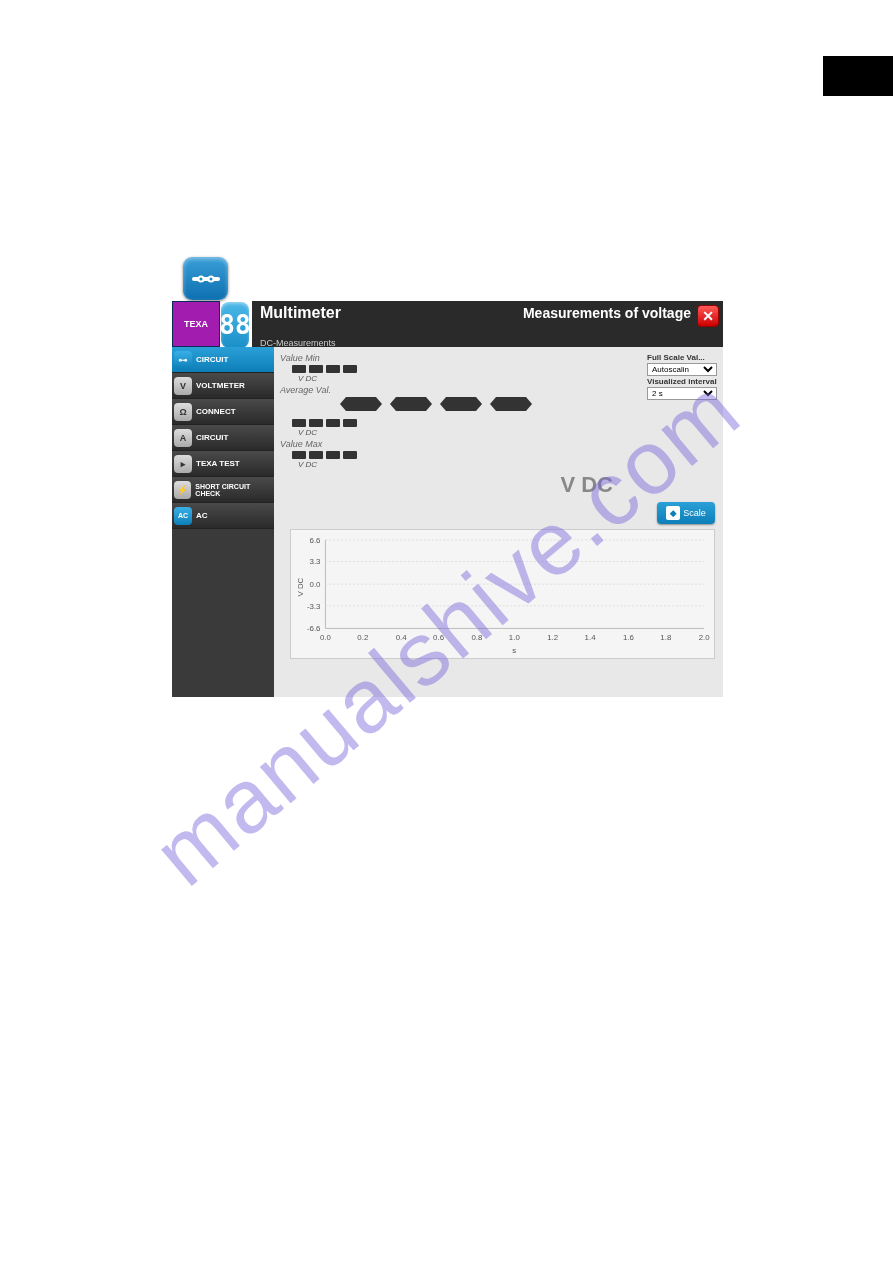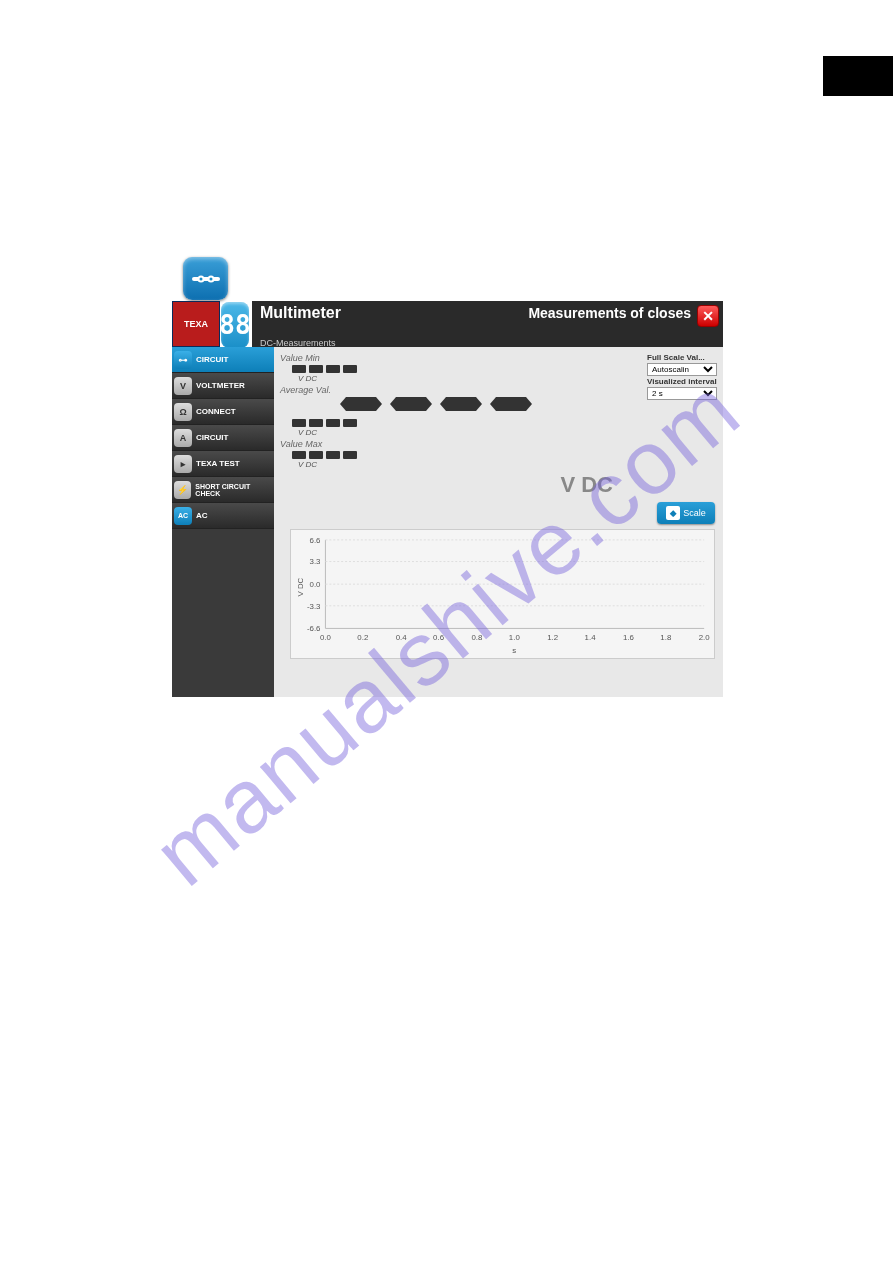--- a/index.html
+++ b/index.html
@@ -8,21 +8,21 @@
   .top-black { position: absolute; top: 56px; right: 0; width: 70px; height: 40px; background: #000; }
   
   .watermark { position: absolute; top: 50%; left: 50%; transform: translate(-50%, -50%) rotate(-40deg); font-size: 90px; font-weight: 400; color: rgba(120, 100, 220, 0.45); pointer-events: none; z-index: 100; letter-spacing: 2px; }
   
   .icon-block { position: absolute; top: 257px; left: 183px; width: 45px; height: 43px; background: linear-gradient(#3a9fd8, #0d6fb0); border-radius: 9px; box-shadow: inset 0 2px 4px rgba(255,255,255,0.4), 0 1px 3px rgba(0,0,0,0.5); display:flex; align-items:center; justify-content:center; }
   .icon-block svg { width: 28px; height: 14px; }
   
   .app { position: absolute; top: 301px; left: 172px; width: 551px; height: 410px; font-size: 10px; }
   
   .header-row { display: flex; height: 46px; }
-  .logo-texa { width: 48px; height: 46px; background: #b91c1c; color: #fff; display:flex; align-items:center; justify-content:center; font-size: 9px; font-weight: bold; border: 1px solid #0a2a5a; }
+  .logo-texa { width: 48px; height: 46px; background: #a21caf; color: #fff; display:flex; align-items:center; justify-content:center; font-size: 9px; font-weight: bold; border: 1px solid #0a2a5a; }
   .logo-88 { width: 28px; height: 46px; background: linear-gradient(#4db8e8, #1a8fc8); border-radius: 8px; margin: 1px 3px 1px 1px; display:flex; align-items:center; justify-content:center; color:#fff; font-family: monospace; font-size: 26px; font-weight:bold; box-shadow: inset 0 2px 3px rgba(255,255,255,0.4); }
   .title-bar { flex: 1; background: #2a2a2a; color: #fff; padding: 3px 8px; position: relative; }
   .title-main { font-size: 16px; font-weight: bold; }
   .title-sub { font-size: 9px; color: #ccc; margin-top: 16px; }
   .title-right { position: absolute; right: 32px; top: 4px; font-size: 14px; font-weight: bold; }
   .close-x { position: absolute; right: 4px; top: 4px; width: 22px; height: 22px; background: linear-gradient(#ff5a5a, #cc0000); border-radius: 4px; color:#fff; display:flex; align-items:center; justify-content:center; font-weight:bold; font-size:14px; border:1px solid #990000; cursor:pointer; }
   
   .main-row { display: flex; height: 350px; }
   .sidebar { width: 102px; background: #3a3a3a; }
   .side-item { display:flex; align-items:center; height: 26px; background: linear-gradient(#4a4a4a, #2a2a2a); color:#fff; font-size: 8px; font-weight:bold; padding-left: 2px; border-bottom: 1px solid #222; cursor:pointer; }
@@ -74,21 +74,21 @@
     </svg>
 </div>
 
 <div class="app">
   <div class="header-row">
     <div class="logo-texa">TEXA</div>
     <div class="logo-88">88</div>
     <div class="title-bar">
       <div class="title-main">Multimeter</div>
       <div class="title-sub">DC-Measurements</div>
-      <div class="title-right">Measurements of closes</div>
+      <div class="title-right">Measurements of voltage</div>
       <div class="close-x">✕</div>
     </div>
   </div>
 
   <div class="main-row">
     <div class="sidebar">
       <div class="side-item active">
         <span class="side-icon">⊶</span>
         <span>CIRCUIT</span>
       </div>

